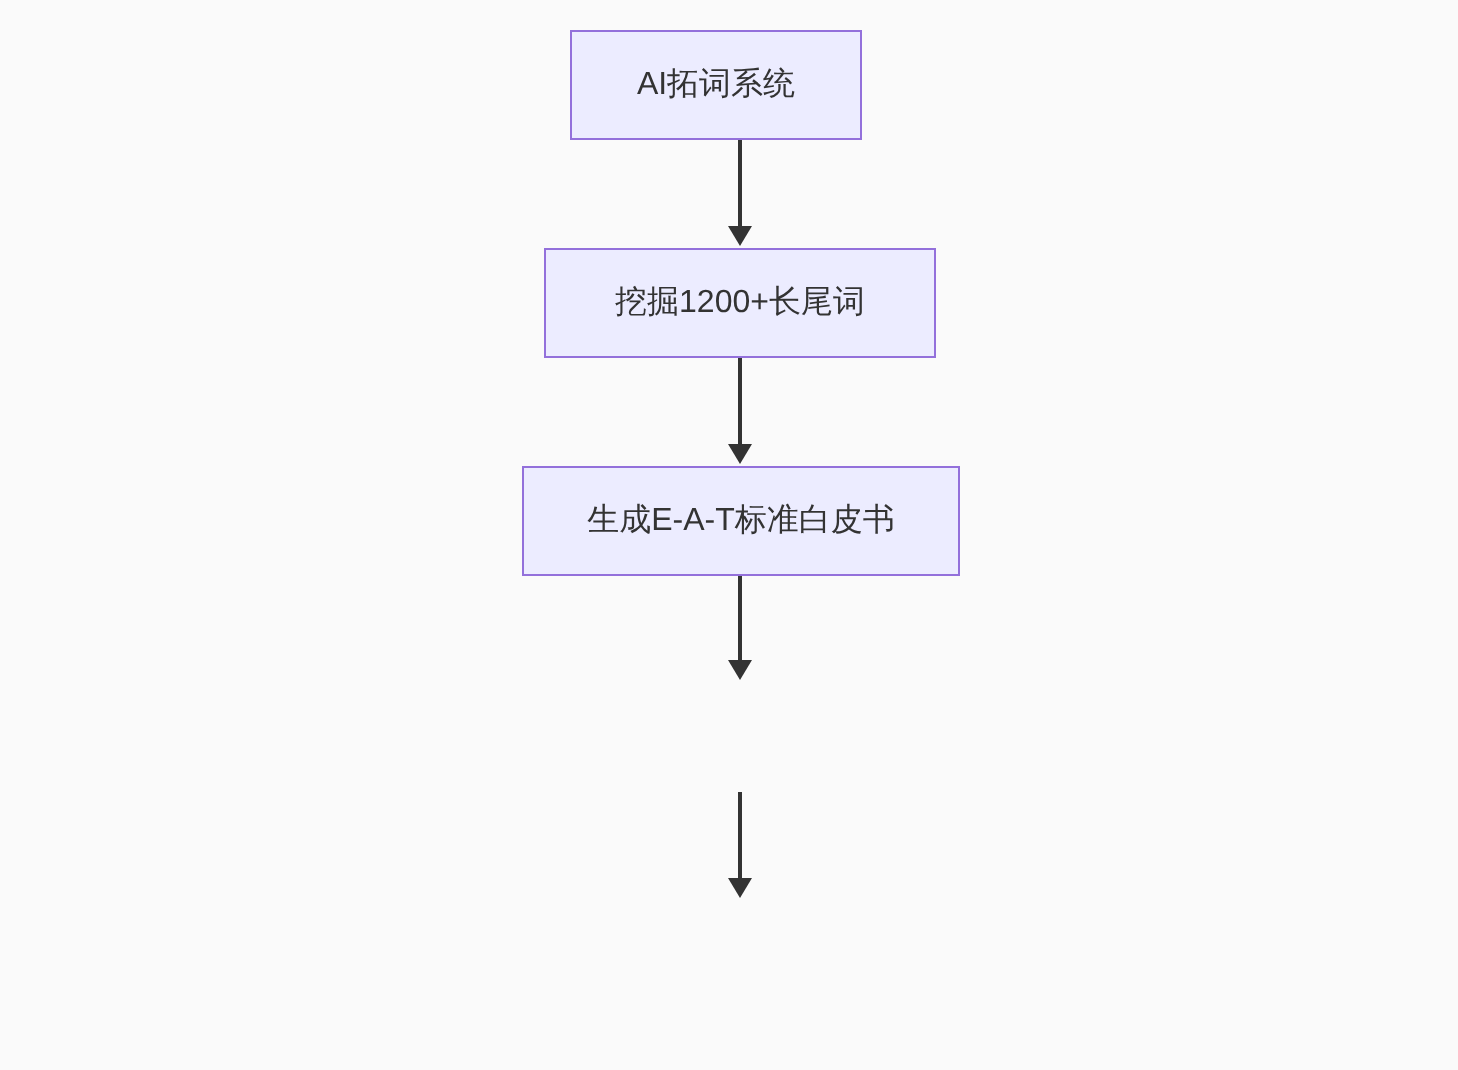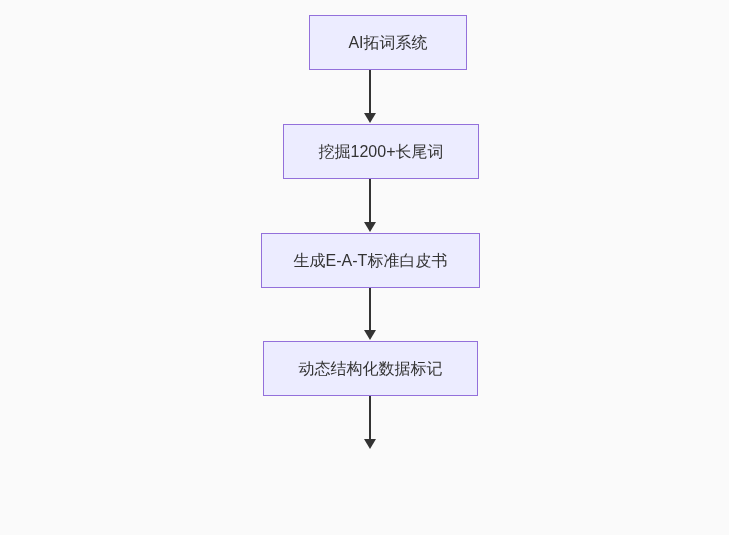--- a/index.html
+++ b/index.html
@@ -27,22 +27,22 @@
     border: 1px solid #9370DB;
     color: #333333;
     display: flex;
     align-items: center;
     justify-content: center;
     font-size: 16px;
     line-height: 1.2;
     text-align: center;
     height: 55px;
   }
-  .node-1 { left: 309px; top: 15px;  width: 158px; }
-  .node-2 { left: 272px; top: 124px; width: 196px; margin-left: 11px; }
+  .node-1 { left: 285px; top: 15px;  width: 146px; }
+  .node-2 { left: 272px; top: 124px; width: 196px; }
   .node-3 { left: 261px; top: 233px; width: 219px; text-align: center; }
   .node-4 { left: 263px; top: 341px; width: 215px; }
   .node-5 { left: 253px; top: 450px; width: 235px; height: 56px; }
 
   .flow-arrow {
     position: absolute;
     left: 364px;        
     width: 12px;
   }
   .flow-arrow .line {
@@ -90,21 +90,20 @@
     <div class="head"></div>
   </div>
 
   <div class="flow-node node-3">生成E-A-T标准白皮书</div>
 
   <div class="flow-arrow arrow-3">
     <div class="line"></div>
     <div class="head"></div>
   </div>
 
-  <div class="flow-node node-4">动态结构化数据标记</div>
 
   <div class="flow-arrow arrow-4">
     <div class="line"></div>
     <div class="head"></div>
   </div>
 
 
 </div>
 
 </body></html>

